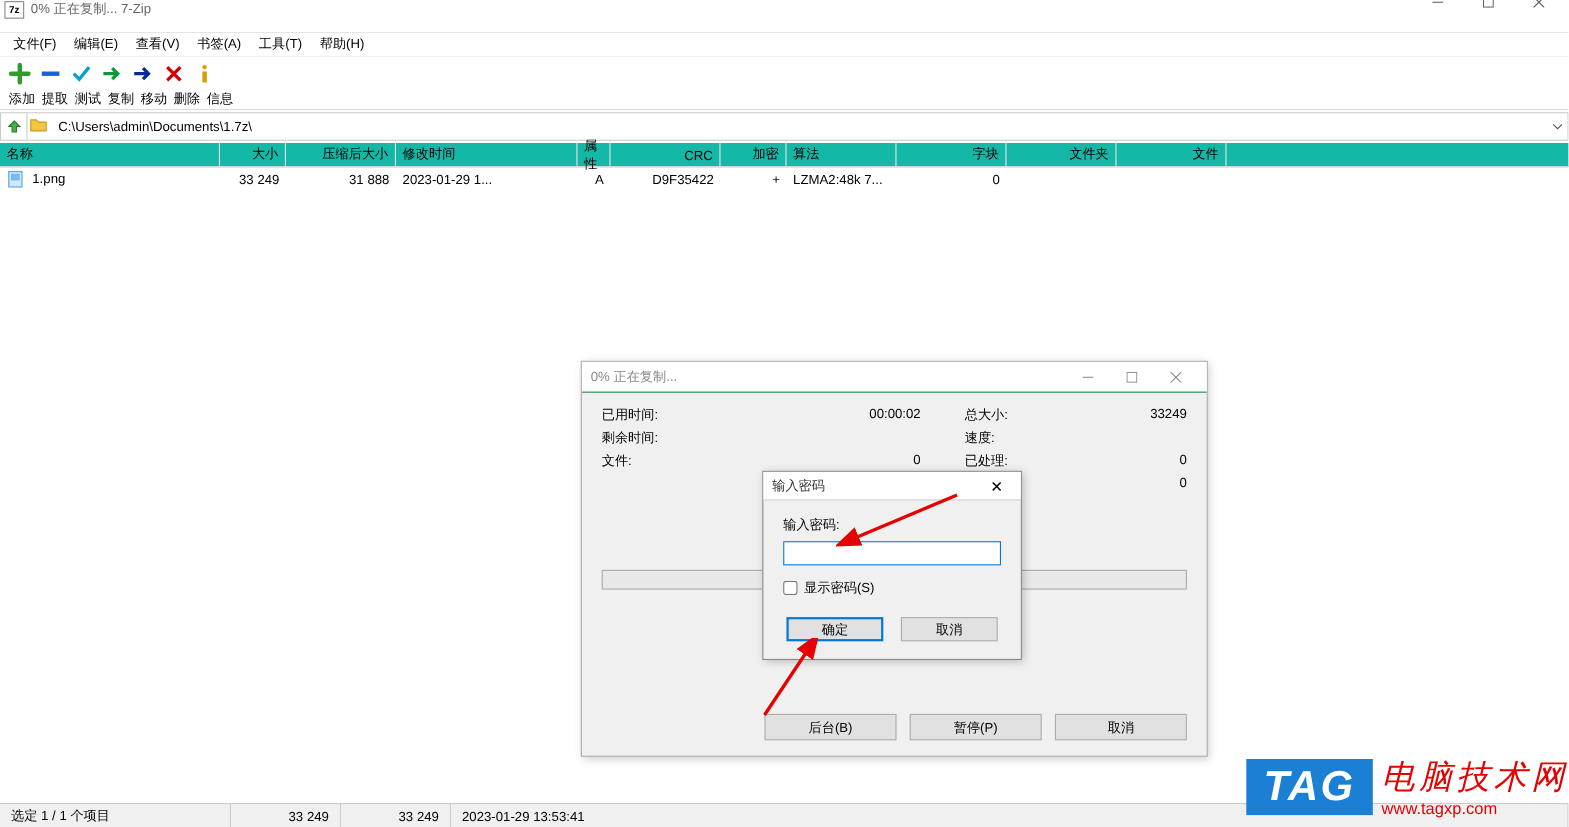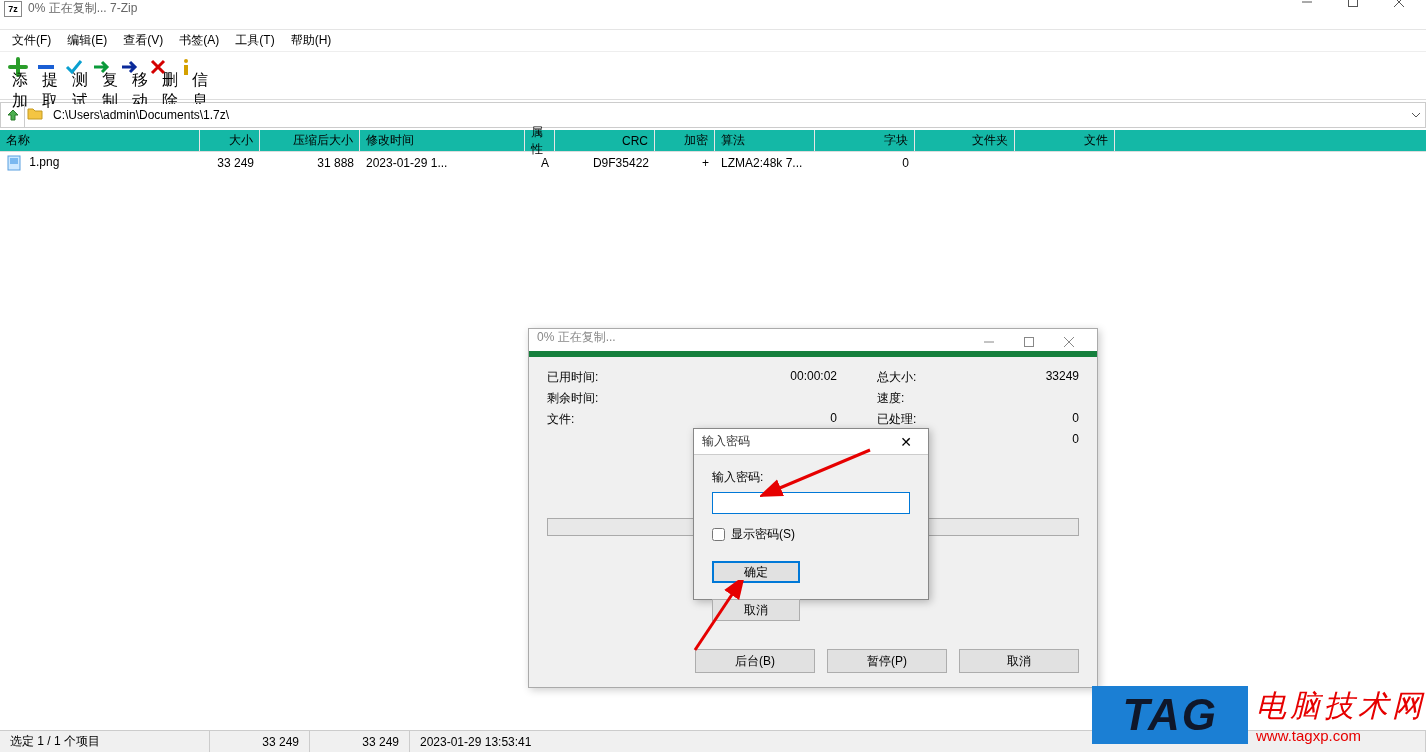--- a/index.html
+++ b/index.html
@@ -14,21 +14,21 @@
 .winbtn svg { width: 10px; height: 10px; stroke: #555; stroke-width: 1; fill: none; }
 
 
 .menubar { height: 22px; display: flex; align-items: center; padding: 0 6px; gap: 4px; border-bottom: 1px solid #eee; }
 .menubar span { padding: 2px 6px; }
 
 
 .toolbar { height: 30px; display: flex; align-items: center; padding: 2px 6px; gap: 4px; }
 .tbicon { width: 24px; height: 22px; display: flex; align-items: center; justify-content: center; }
 .tblabels { height: 18px; display: flex; align-items: center; padding: 0 6px; gap: 2px; border-bottom: 1px solid #ddd; }
-.tblabels span { width: 28px; text-align: center; font-size: 16px; }
+.tblabels span { width: 28px; text-align: center; font-size: 12px; }
 
 
 .pathbar { height: 26px; display: flex; align-items: center; border: 1px solid #ccc; margin: 2px 0; }
 .upbtn { width: 24px; height: 24px; display: flex; align-items: center; justify-content: center; border-right: 1px solid #ccc; }
 .foldericon { width: 18px; height: 18px; margin: 0 4px 0 2px; }
 .pathinput { flex: 1; border: none; outline: none; padding: 0 4px; height: 22px; }
 .dropbtn { width: 18px; height: 24px; display: flex; align-items: center; justify-content: center; }
 
 
 .listheader { height: 22px; display: flex; border-bottom: 1px solid #ddd; background: #14b8a6; }
@@ -54,21 +54,21 @@
 .c-block { width: 100px; }
 .c-folder { width: 100px; }
 .c-file { width: 100px; }
 
 
 .statusbar { position: absolute; bottom: 0; left: 0; right: 0; height: 22px; display: flex; align-items: center; border-top: 1px solid #ccc; background: #f0f0f0; }
 .statusbar .seg { padding: 0 10px; border-right: 1px solid #ccc; height: 100%; display: flex; align-items: center; }
 
 
 .progress-dialog { position: absolute; left: 528px; top: 328px; width: 570px; height: 360px; background: #f0f0f0; border: 1px solid #aaa; box-shadow: 2px 2px 8px rgba(0,0,0,0.2); }
-.pd-title { height: 28px; display: flex; align-items: flex-start; padding: 0 8px; background: #fff; border-bottom: 6px solid #15803d; }
+.pd-title { height: 28px; display: flex; align-items: center; padding: 0 8px; background: #fff; border-bottom: 1px solid #15803d; }
 .pd-title .t { flex: 1; color: #888; }
 .pd-title .wbs { display: flex; }
 .pd-title .wb { width: 40px; height: 26px; display: flex; align-items: center; justify-content: center; color: #888; }
 .pd-body { padding: 12px 18px; }
 .pd-grid { display: grid; grid-template-columns: 110px 90px 90px 90px 1fr; row-gap: 4px; }
 .pd-grid .lbl { }
 .pd-grid .val { text-align: right; }
 .pd-progress { margin: 60px 18px 10px; height: 18px; border: 1px solid #aaa; background: #e8e8e8; }
 .pd-buttons { position: absolute; bottom: 14px; left: 0; right: 0; display: flex; justify-content: flex-end; gap: 12px; padding: 0 18px; }
 .pd-buttons button { width: 120px; height: 24px; background: #e1e1e1; border: 1px solid #adadad; }
@@ -76,30 +76,30 @@
 
 .pwd-dialog { position: absolute; left: 693px; top: 428px; width: 236px; height: 172px; background: #f0f0f0; border: 1px solid #888; box-shadow: 2px 2px 8px rgba(0,0,0,0.25); }
 .pwd-title { height: 26px; display: flex; align-items: center; padding: 0 8px; background: #fff; border-bottom: 1px solid #ccc; }
 .pwd-title .t { flex: 1; color: #333; }
 .pwd-title .x { width: 28px; height: 24px; display: flex; align-items: center; justify-content: center; font-size: 14px; }
 .pwd-body { padding: 14px 18px 10px; }
 .pwd-body .lbl { margin-bottom: 6px; }
 .pwd-input { width: 100%; height: 22px; border: 1px solid #0078d7; outline: none; padding: 0 4px; }
 .pwd-check { margin-top: 12px; display: flex; align-items: center; gap: 6px; }
 .pwd-check input { width: 13px; height: 13px; }
-.pwd-buttons { display: flex; justify-content: center; gap: 16px; margin-top: 18px; flex-direction: column; }
+.pwd-buttons { display: flex; justify-content: center; gap: 16px; margin-top: 18px; }
 .pwd-buttons button { width: 88px; height: 22px; border: 1px solid #adadad; background: #e1e1e1; }
 .pwd-buttons button.primary { border: 2px solid #0078d7; background: #e1e1e1; }
 
 
 .arrow { position: absolute; pointer-events: none; }
 
 
 .watermark { position: absolute; right: 0; bottom: 8px; display: flex; align-items: center; }
-.tag-box { background: #1b7fd4; color: #0f172a; font-weight: bold; font-style: italic; font-size: 44px; padding: 4px 30px; letter-spacing: 2px; }
+.tag-box { background: #1b7fd4; color: #ffffff; font-weight: bold; font-style: italic; font-size: 38px; padding: 4px 16px; letter-spacing: 2px; }
 .wm-text { margin-left: 8px; }
 .wm-text .l1 { color: #e60000; font-size: 30px; font-weight: normal; font-style: italic; letter-spacing: 4px; }
 .wm-text .l2 { color: #e60000; font-size: 15px; }
 
 svg { display: block; }
 </style>
 </head>
 <body>
 
 <div class="titlebar">

